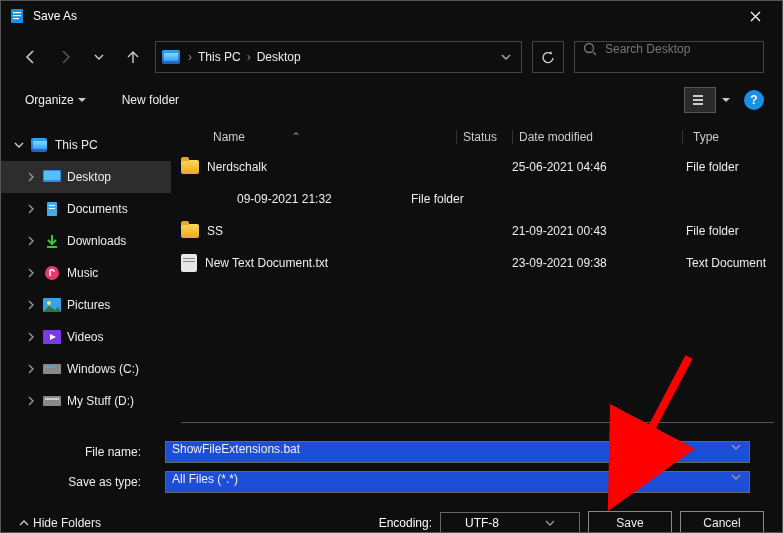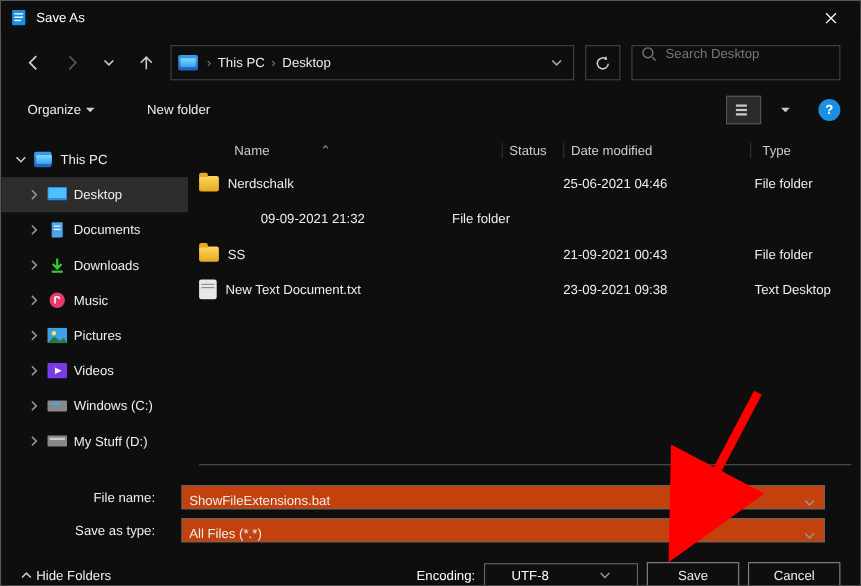--- a/index.html
+++ b/index.html
@@ -18,21 +18,21 @@
 .addressbar { flex: 1; height: 32px; border: 1px solid #444; display: flex; align-items: center; padding: 0 6px; gap: 6px; }
 .addr-chevron { color: #888; }
 .bc { color: #eee; }
 .bc-icon { width: 18px; height: 14px; background: linear-gradient(#3aa0f0,#2060c0); border-radius: 2px; display: inline-block; margin-right:2px; position:relative;}
 .bc-icon::after{content:"";position:absolute;left:2px;top:3px;width:14px;height:8px;background:linear-gradient(#7ddcff,#3aa0f0);border-radius:1px;}
 .dropbtn { margin-left: auto; color: #aaa; cursor:pointer; padding:0 4px;}
 .refresh { width: 32px; height: 32px; border: 1px solid #444; display: flex; align-items: center; justify-content: center; cursor:pointer;}
 .searchbox { width: 190px; height: 32px; border: 1px solid #444; display: flex; align-items: flex-start; padding: 0 8px; color: #777; gap:8px;}
 
 
-.toolbar { display: flex; align-items: center; padding: 4px 18px 10px; gap: 16px; text-align: right; }
+.toolbar { display: flex; align-items: center; padding: 4px 18px 10px; gap: 4px; text-align: right; }
 .toolbtn { padding: 4px 6px; color: #eee; display:flex; align-items:center; gap:4px; cursor:pointer;}
 .spacer { flex: 1; }
 .viewbtn { width: 32px; height: 26px; border: 1px solid #555; background:#2a2a2a; display:flex; align-items:center; justify-content:center; cursor:pointer;}
 .help { width: 20px; height: 20px; border-radius: 50%; background: #1a8fe3; color: #fff; display: flex; align-items: center; justify-content: center; font-weight: bold; cursor:pointer; margin-left:8px;}
 
 
 .split { display: flex; height: 302px; }
 .tree { width: 170px; padding: 6px 0; overflow:hidden;}
 .tree-item { display: flex; align-items: center; height: 32px; padding: 0 6px 0 12px; gap: 6px; cursor:pointer; color:#eee;}
 .tree-item.selected { background: #2d2d2d; }
@@ -56,21 +56,21 @@
 .row .c-type { flex:1; padding-left:4px;}
 .fi-folder { width:18px; height:14px; background: linear-gradient(#ffd75e,#e8a922); border-radius:2px; position:relative;}
 .fi-folder::before{content:"";position:absolute;top:-3px;left:0;width:8px;height:4px;background:#e8a922;border-radius:2px 2px 0 0;}
 .fi-txt { width:16px; height:18px; background:#e8e8e8; border-radius:2px; position:relative; display:flex; flex-direction:column; gap:2px; padding:4px 2px;}
 .fi-txt::before,.fi-txt::after{content:"";display:block;height:1px;background:#888;}
 .listscroll { position:absolute; left:10px; right:8px; bottom:2px; height:1px; background:#555;}
 
 
 .formrow { display:flex; align-items:center; padding: 4px 32px; gap: 24px;}
 .formrow label { width: 108px; text-align: right; color:#eee;}
-.formfield { flex:1; height:22px; border:1px solid #666; background:#c2410c; color:#eee; padding:0 6px; display:flex; align-items:flex-end;}
+.formfield { flex:1; height:22px; border:1px solid #666; background:#1d4ed8; color:#eee; padding:0 6px; display:flex; align-items:flex-start;}
 .formfield select,.formfield input{flex:1;background:transparent;border:none;color:#eee;outline:none;font-size:12px;}
 .dropcaret { color:#999; cursor:pointer; padding:0 2px;}
 
 .footer { display:flex; align-items:center; padding: 14px 18px 12px; gap:8px;}
 .hidefolders { display:flex; align-items:center; gap:4px; cursor:pointer; color:#eee;}
 .encoding-lbl { margin-left:auto;text-align:center; }
 .enc-select { width: 140px; height:22px; border:1px solid #666; display:flex; align-items:center; padding:0 24px; justify-content:space-between;}
 .btn { width: 84px; height: 24px; border:1px solid #888; display:flex; align-items:center; justify-content:center; cursor:pointer; color:#eee;}
 
 
@@ -337,21 +337,21 @@
           <div class="c-date">21-09-2021 00:43</div>
           <div class="c-type">File folder</div>
         </div>
         <div class="row">
           <div class="c-name">
             <span class="fi-txt"></span>
             <span>New Text Document.txt</span>
           </div>
           <div class="c-status"></div>
           <div class="c-date">23-09-2021 09:38</div>
-          <div class="c-type">Text Desktop</div>
+          <div class="c-type">Text Document</div>
         </div>
       </div>
     <div class="listscroll"></div>
   </div>
 </div>
 
 <div style="height:12px;"></div>
 <div class="formrow">
   <label>File name:</label>
   <div class="formfield">

